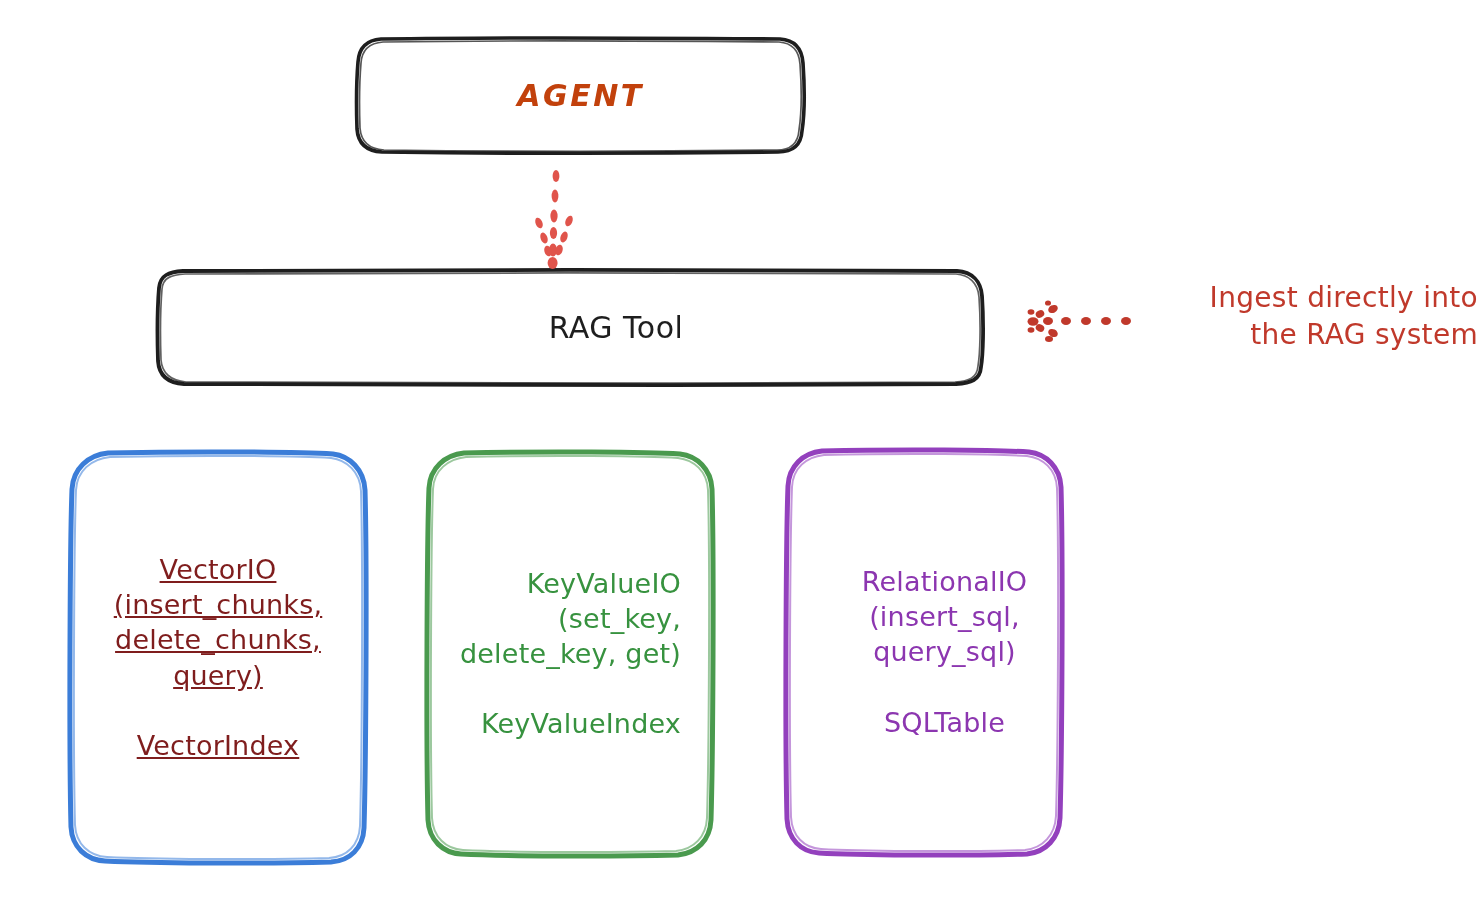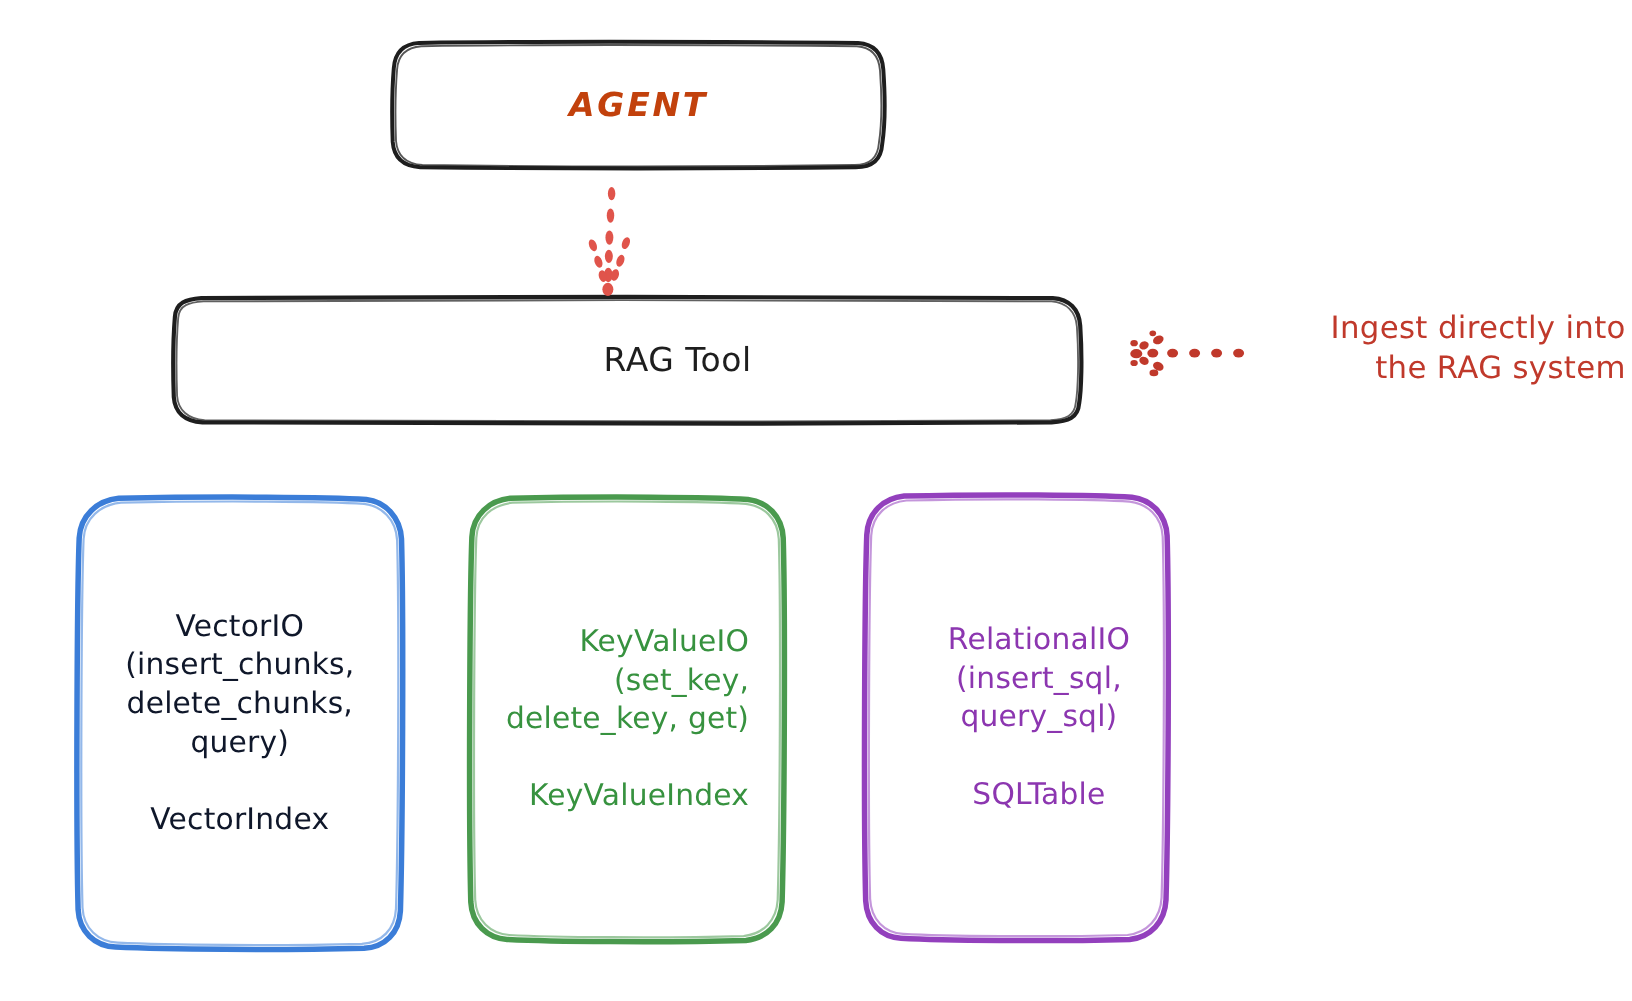--- a/index.html
+++ b/index.html
@@ -77,21 +77,21 @@
     top: 452px;
     width: 285px;
     height: 403px;
   }
   #relationalio-node {
     left: 787px;
     top: 450px;
     width: 275px;
     height: 404px;
   }
-  #vectorio-node .node-label   { font-size: 27px; color: #0f172a; }
+  #vectorio-node .node-label   { font-size: 27px; color: #7f1d1d; text-decoration: underline; }
   #keyvalueio-node .node-label { font-size: 27px; color: #37923f; text-align: right; }
   #relationalio-node .node-label { font-size: 27px; color: #8c36b0; margin-left: 40px; }
 
   
   #ingest-annotation {
     position: absolute;
     left: 1148px;
     top: 280px;
     width: 330px;
     z-index: 3;

